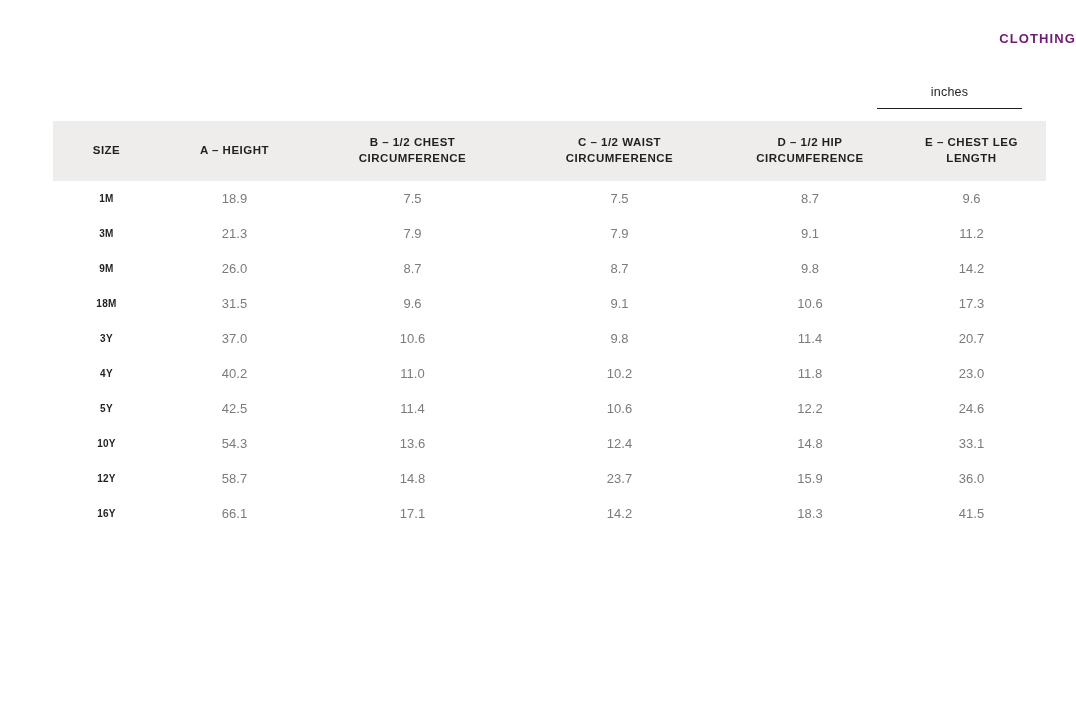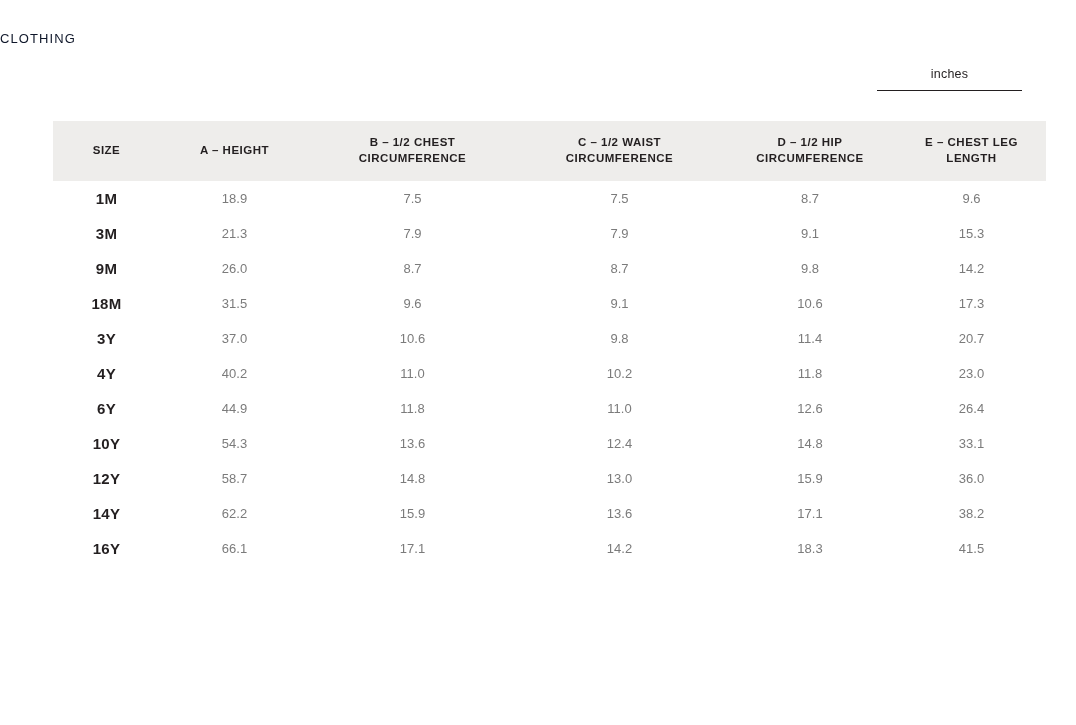--- a/index.html
+++ b/index.html
@@ -18,29 +18,29 @@
   .page {
     width: 1076px;
     height: 725px;
     position: relative;
   }
   .title {
     position: absolute;
     top: 31px;
     left: 0;
     width: 1076px;
-    text-align: left;
+    text-align: right;
     font-size: 13px;
-    font-weight: normal;
+    font-weight: bold;
     letter-spacing: 1.1px;
-    color: #0f172a;
+    color: #701a75;
   }
   .unit-wrap {
     position: absolute;
-    top: 64px;
+    top: 82px;
     left: 877px;
     width: 145px;
     text-align: center;
     border-bottom: 1.5px solid #231f20;
     padding-bottom: 8px;
   }
   .unit-label {
     font-size: 12.5px;
     color: #231f20;
     letter-spacing: 0.2px;
@@ -73,21 +73,21 @@
   table.size-table thead th.col-e { width: 145px; }
 
   table.size-table tbody td {
     height: 33px;
     text-align: center;
     vertical-align: middle;
     font-size: 13px;
   }
   table.size-table tbody td.size-cell {
     font-weight: bold;
-    font-size: 15px;
+    font-size: 10px;
     color: #231f20;
     letter-spacing: 0.3px;
   }
   table.size-table tbody td.val-cell {
     color: #7b7b7b;
     font-size: 13px;
   }
 </style>
 </head>
 <body>
@@ -135,21 +135,21 @@
         <td class="val-cell">7.5</td>
         <td class="val-cell">8.7</td>
         <td class="val-cell">9.6</td>
       </tr>
       <tr>
         <td class="size-cell">3M</td>
         <td class="val-cell">21.3</td>
         <td class="val-cell">7.9</td>
         <td class="val-cell">7.9</td>
         <td class="val-cell">9.1</td>
-        <td class="val-cell">15.3</td>
+        <td class="val-cell">11.2</td>
       </tr>
       <tr>
         <td class="size-cell">9M</td>
         <td class="val-cell">26.0</td>
         <td class="val-cell">8.7</td>
         <td class="val-cell">8.7</td>
         <td class="val-cell">9.8</td>
         <td class="val-cell">14.2</td>
       </tr>
       <tr>
@@ -170,50 +170,42 @@
       </tr>
       <tr>
         <td class="size-cell">4Y</td>
         <td class="val-cell">40.2</td>
         <td class="val-cell">11.0</td>
         <td class="val-cell">10.2</td>
         <td class="val-cell">11.8</td>
         <td class="val-cell">23.0</td>
       </tr>
       <tr>
-        <td class="size-cell">6Y</td>
-        <td class="val-cell">44.9</td>
-        <td class="val-cell">11.8</td>
-        <td class="val-cell">11.0</td>
-        <td class="val-cell">12.6</td>
-        <td class="val-cell">26.4</td>
+        <td class="size-cell">5Y</td>
+        <td class="val-cell">42.5</td>
+        <td class="val-cell">11.4</td>
+        <td class="val-cell">10.6</td>
+        <td class="val-cell">12.2</td>
+        <td class="val-cell">24.6</td>
       </tr>
       <tr>
         <td class="size-cell">10Y</td>
         <td class="val-cell">54.3</td>
         <td class="val-cell">13.6</td>
         <td class="val-cell">12.4</td>
         <td class="val-cell">14.8</td>
         <td class="val-cell">33.1</td>
       </tr>
       <tr>
         <td class="size-cell">12Y</td>
         <td class="val-cell">58.7</td>
         <td class="val-cell">14.8</td>
-        <td class="val-cell">13.0</td>
+        <td class="val-cell">23.7</td>
         <td class="val-cell">15.9</td>
         <td class="val-cell">36.0</td>
-      </tr>
-      <tr>
-        <td class="size-cell">14Y</td>
-        <td class="val-cell">62.2</td>
-        <td class="val-cell">15.9</td>
-        <td class="val-cell">13.6</td>
-        <td class="val-cell">17.1</td>
-        <td class="val-cell">38.2</td>
       </tr>
       <tr>
         <td class="size-cell">16Y</td>
         <td class="val-cell">66.1</td>
         <td class="val-cell">17.1</td>
         <td class="val-cell">14.2</td>
         <td class="val-cell">18.3</td>
         <td class="val-cell">41.5</td>
       </tr>
     </tbody>

